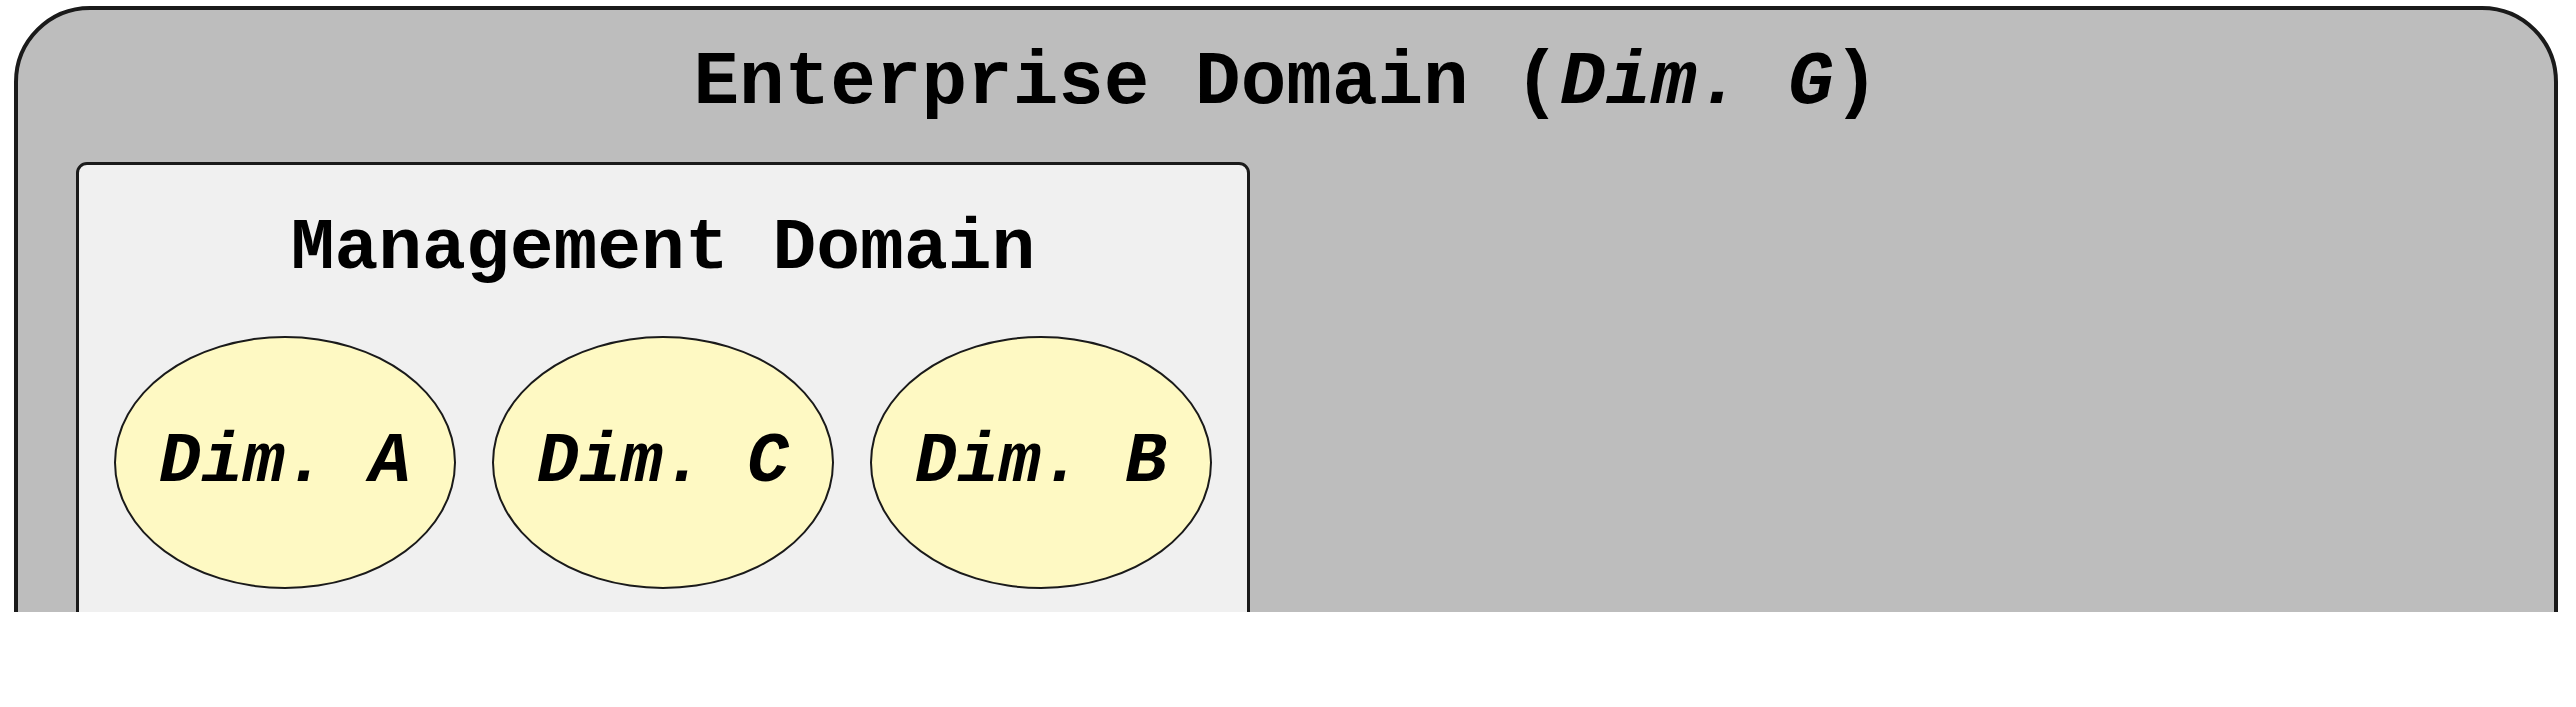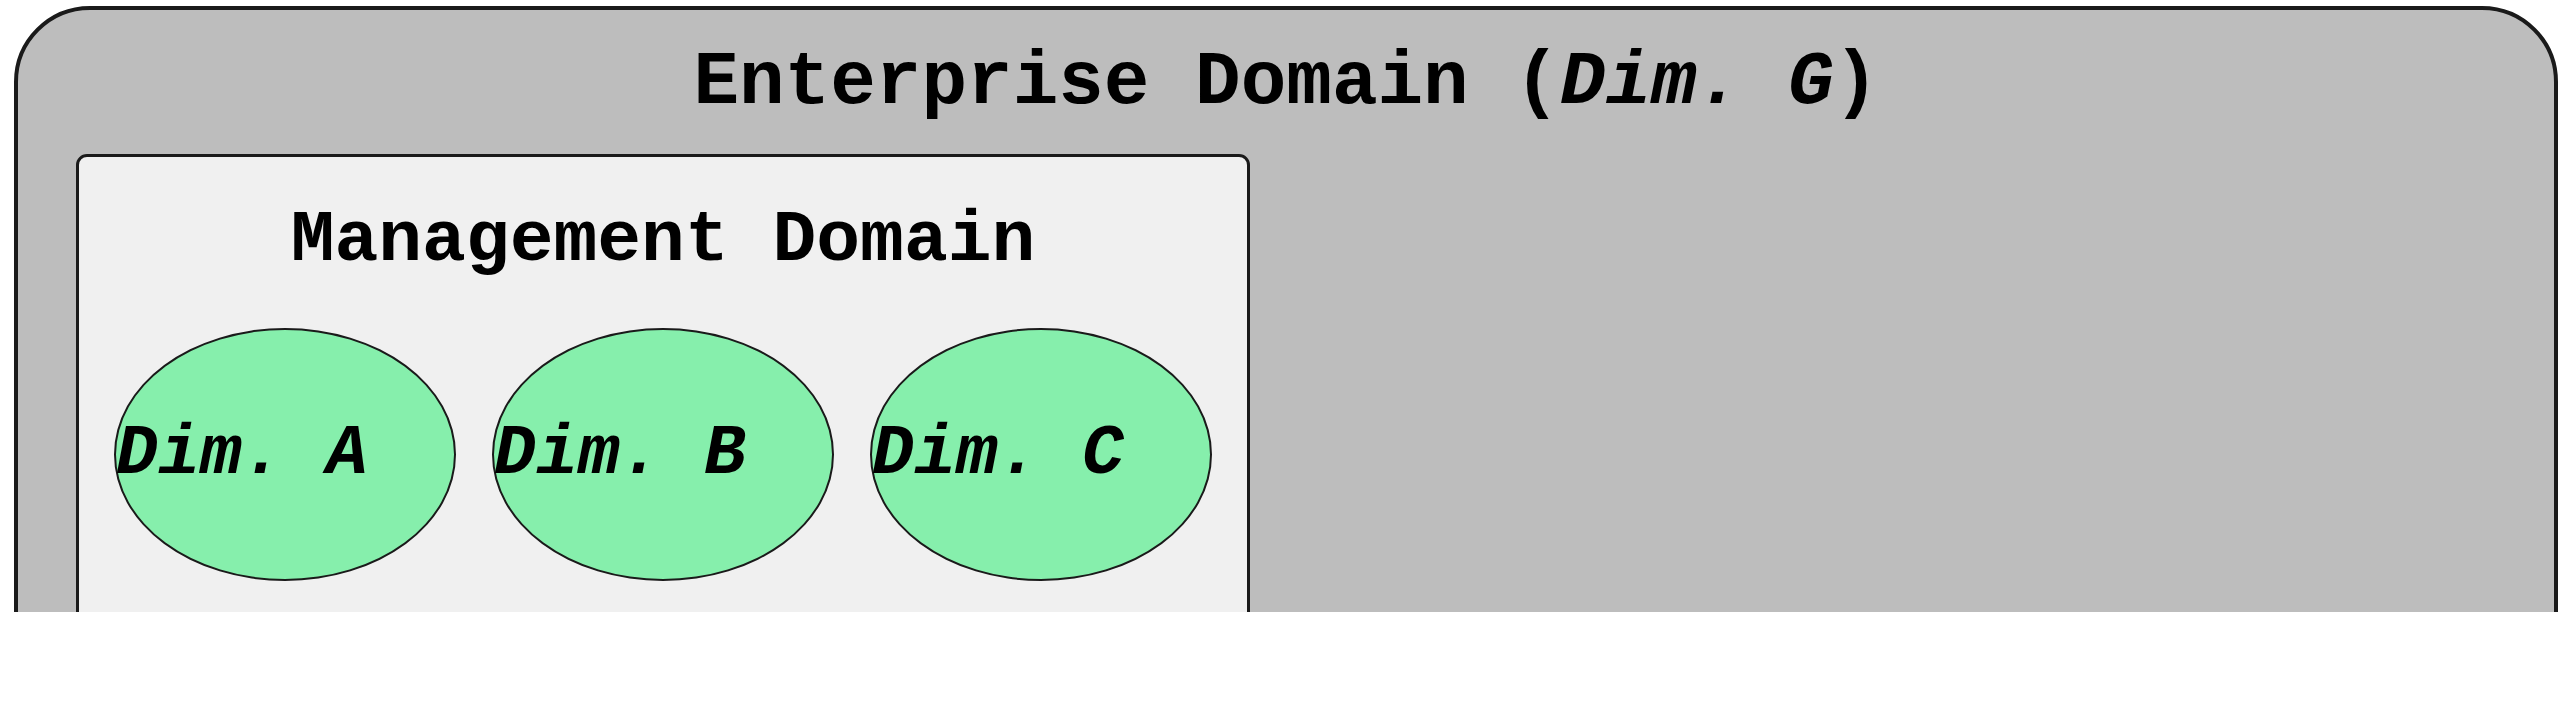--- a/index.html
+++ b/index.html
@@ -36,21 +36,21 @@
     font-size: 76px;
     font-weight: bold;
     line-height: 1.1;
     white-space: nowrap;
   }
   .italic {
     font-style: italic;
   }
   .inner-box {
     position: absolute;
-    top: 154px;
+    top: 162px;
     height: 479px;
     background: #f0f0f0;
     border: 3.2px solid #1a1a1a;
     border-radius: 11px;
     box-sizing: border-box;
   }
   .inner-box.mgmt {
     left: 76px;
     width: 1174px;
   }
@@ -71,26 +71,26 @@
     left: 0;
     right: 0;
     top: 171px;
     display: flex;
     justify-content: center;
     gap: 36px;
   }
   .ellipse {
     width: 342px;
     height: 253px;
-    background: #86efac;
+    background: #fef9c3;
     border: 2.4px solid #1a1a1a;
     border-radius: 50%;
     display: flex;
     align-items: center;
-    justify-content: flex-start;
+    justify-content: center;
     box-sizing: border-box;
   }
   .ellipse-label {
     font-size: 70px;
     font-weight: bold;
     font-style: italic;
     line-height: 1;
     white-space: nowrap;
   }
 </style>
@@ -103,23 +103,23 @@
     <div class="outer-title"><span>Enterprise Domain (</span><span class="italic">Dim. G</span><span>)</span></div>
   </div>
 
   <div class="inner-box mgmt">
     <div class="inner-title">Management Domain</div>
     <div class="ellipse-row">
       <div class="ellipse">
         <span class="ellipse-label">Dim. A</span>
       </div>
       <div class="ellipse">
-        <span class="ellipse-label">Dim. B</span>
+        <span class="ellipse-label">Dim. C</span>
       </div>
       <div class="ellipse">
-        <span class="ellipse-label">Dim. C</span>
+        <span class="ellipse-label">Dim. B</span>
       </div>
     </div>
   </div>
 
 
 </div>
 
 
 </body></html>

